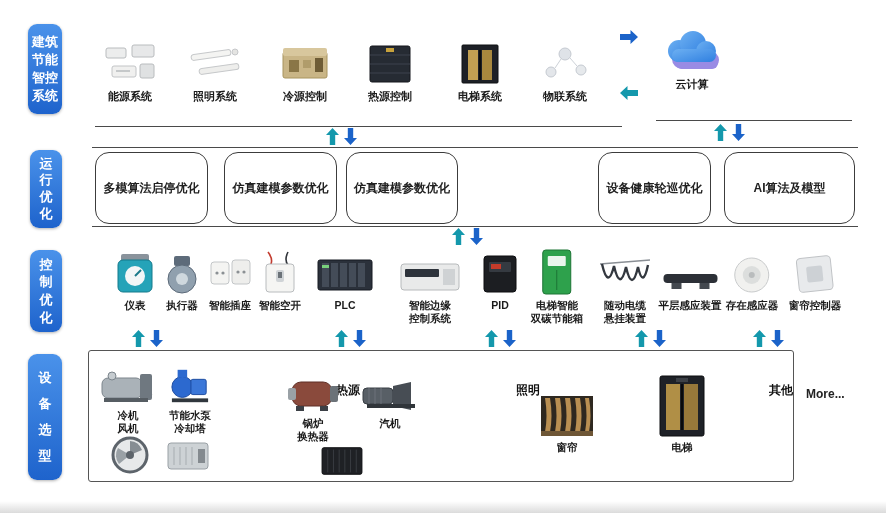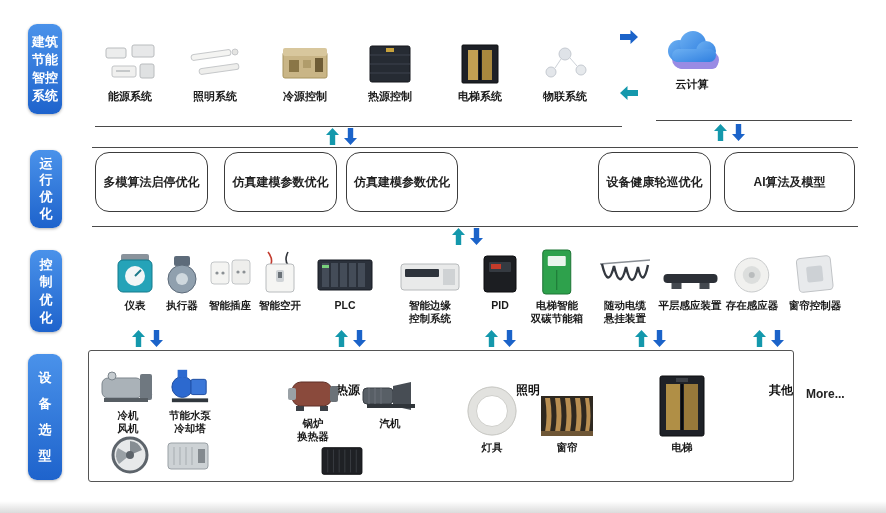--- a/index.html
+++ b/index.html
@@ -11,21 +11,21 @@
     position:absolute;background:linear-gradient(180deg,#4a92ea,#1e63cc);color:#fff;
     border-radius:9px;display:flex;align-items:center;justify-content:center;text-align:left;
     font-weight:700;font-size:13px;white-space:pre-line;box-shadow:0 1px 3px rgba(0,0,0,.3);
   }
   .hline{position:absolute;height:1px;background:#4a4a4a;}
   .pitem{position:absolute;display:flex;flex-direction:column;align-items:center;transform:translateX(-50%);}
   .icn{display:flex;align-items:flex-end;justify-content:center;}
   .cap{white-space:pre-line;text-align:center;font-size:11px;font-weight:700;color:#1b1b1b;line-height:1.25;margin-top:4px;}
   .cap.small{font-size:10.5px;line-height:1.2;margin-top:3px;}
   .opt-box{
-    position:absolute;height:60px;border:1.6px solid #3c3c3c;border-radius:14px;background:#fff;
+    position:absolute;height:72px;border:1.6px solid #3c3c3c;border-radius:14px;background:#fff;
     display:flex;align-items:center;justify-content:center;text-align:center;
     font-size:12px;font-weight:700;color:#222;padding:0 6px;box-sizing:border-box;
   }
   .arrow-pair{position:absolute;display:flex;gap:5px;}
   .harrow{position:absolute;}
   .equip-box{position:absolute;left:88px;top:350px;width:706px;height:132px;border:1.5px solid #555;border-radius:3px;background:#fff;box-sizing:border-box;}
   .group-header{position:absolute;transform:translateX(-50%);font-size:12px;font-weight:700;color:#111;margin-top:28px;}
   .more{position:absolute;font-size:12px;color:#222;font-weight:600;}
   .page-shadow{position:absolute;left:0;right:0;bottom:0;height:12px;background:linear-gradient(180deg,rgba(0,0,0,0),rgba(0,0,0,.14));}
   svg{display:block;}
@@ -462,30 +462,20 @@
             <line x1="18" y1="8" x2="18" y2="32"></line>
             <line x1="24" y1="8" x2="24" y2="32"></line>
             <line x1="30" y1="8" x2="30" y2="32"></line>
             <line x1="36" y1="8" x2="36" y2="32"></line>
             <line x1="42" y1="8" x2="42" y2="32"></line>
           </g>
         </svg>
     </span>
   </div>
 
-  <div class="pitem" style="left:492px;top:384px">
-    <span class="icn" style="height:54px">
-      <svg width="56" height="54" viewBox="0 0 56 54">
-          <circle cx="28" cy="27" r="20" fill="none" stroke="#e2e2df" stroke-width="9"></circle>
-          <circle cx="28" cy="27" r="24" fill="none" stroke="#c9c9c5" stroke-width="1"></circle>
-          <circle cx="28" cy="27" r="15.5" fill="none" stroke="#cfcfcb" stroke-width="1"></circle>
-        </svg>
-    </span>
-    <span class="cap small">灯具</span>
-  </div>
   <div class="pitem" style="left:567px;top:394px">
     <span class="icn" style="height:44px">
       <svg width="56" height="44" viewBox="0 0 56 44">
           <rect x="2" y="2" width="52" height="40" fill="#2e2820"></rect>
           <g fill="#b98f52">
             <path d="M6 4 q3 18 0 34 l5 0 q3 -16 0 -34 Z"></path>
             <path d="M16 4 q3 18 0 34 l5 0 q3 -16 0 -34 Z"></path>
             <path d="M26 4 q3 18 0 34 l5 0 q3 -16 0 -34 Z"></path>
             <path d="M36 4 q3 18 0 34 l5 0 q3 -16 0 -34 Z"></path>
             <path d="M46 4 q3 18 0 34 l4 0 q3 -16 0 -34 Z"></path>

